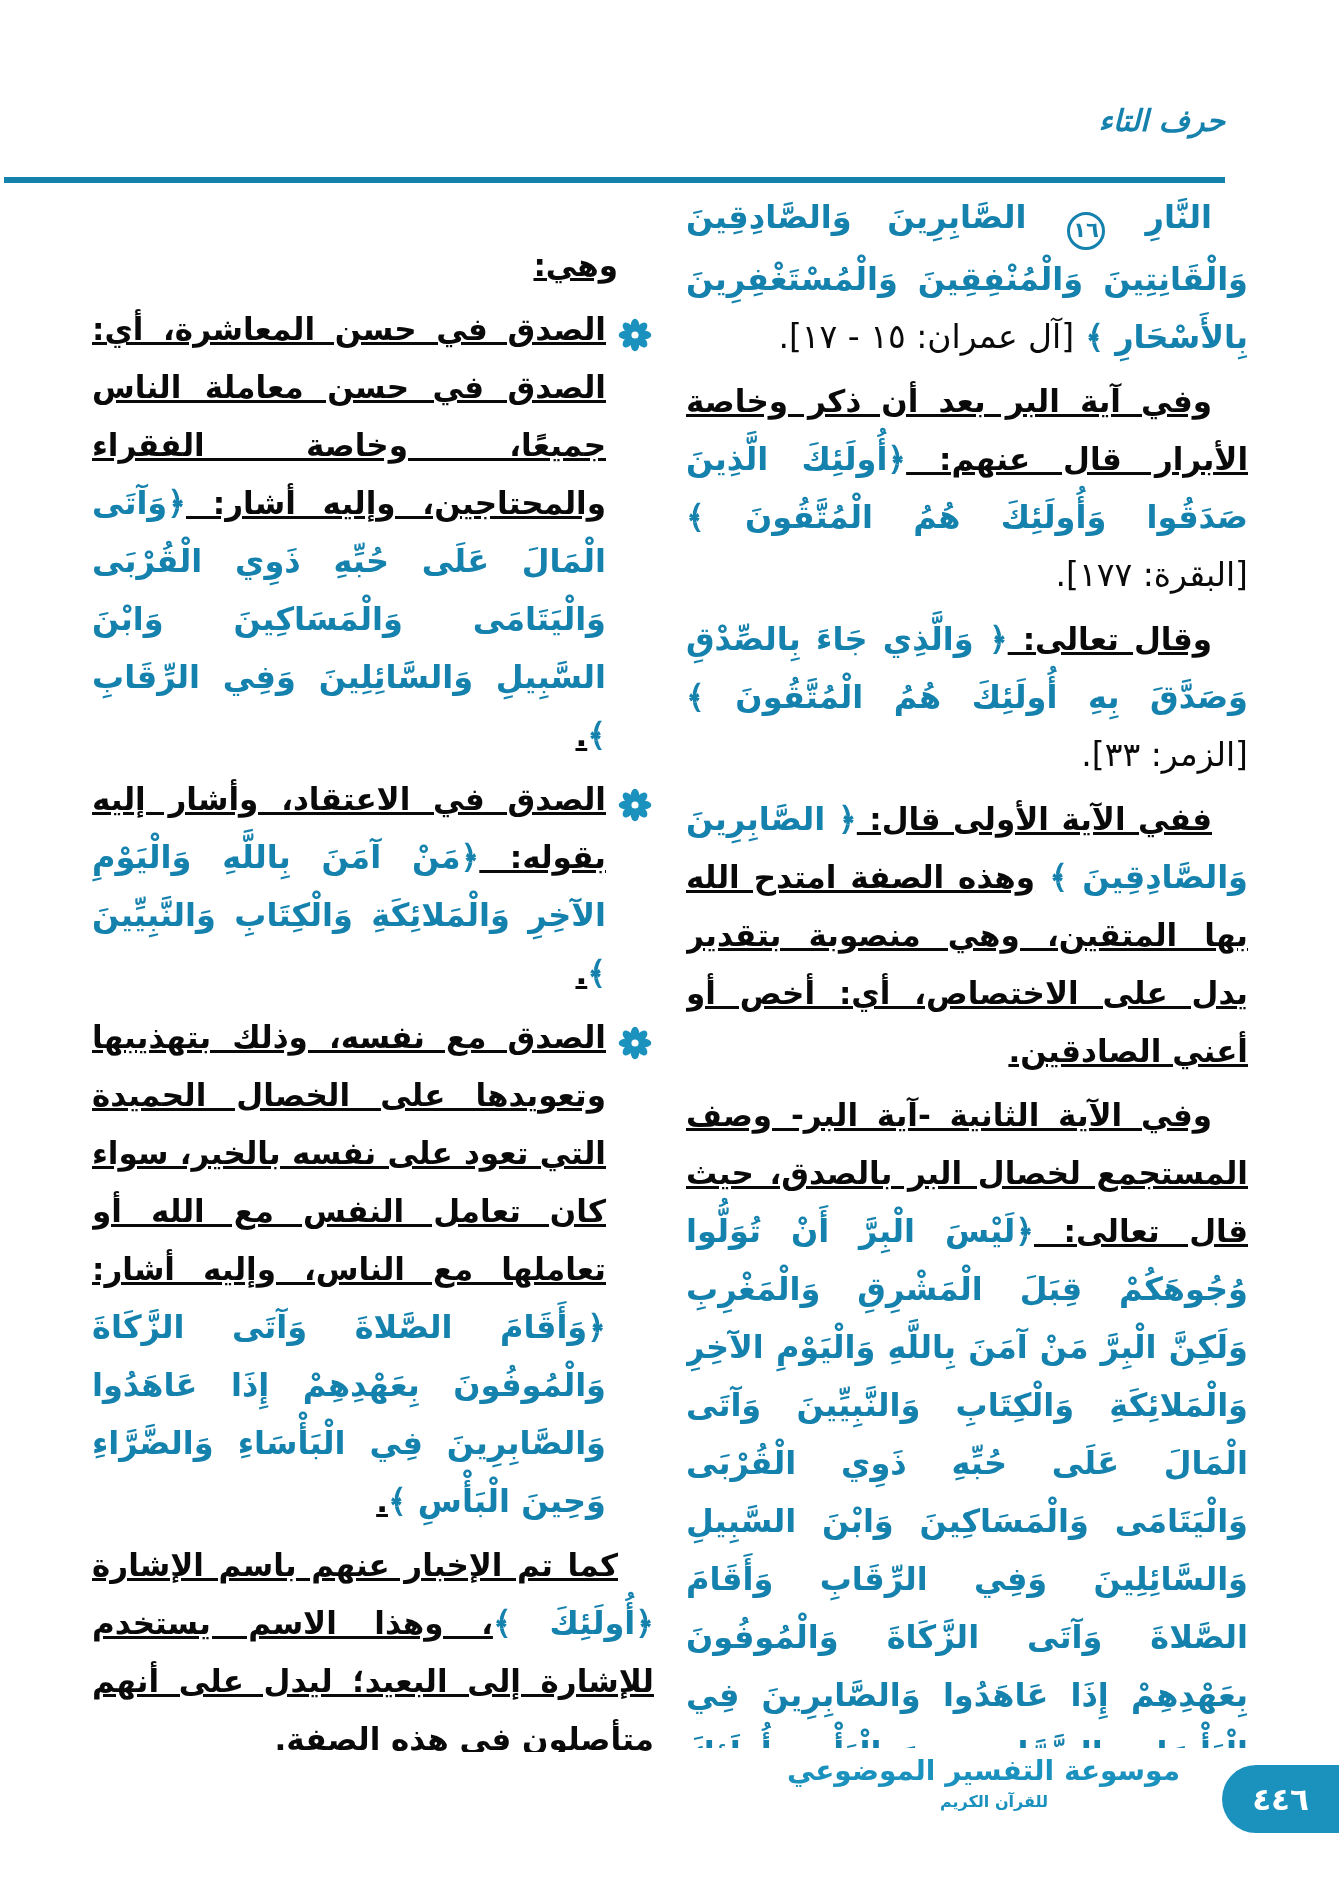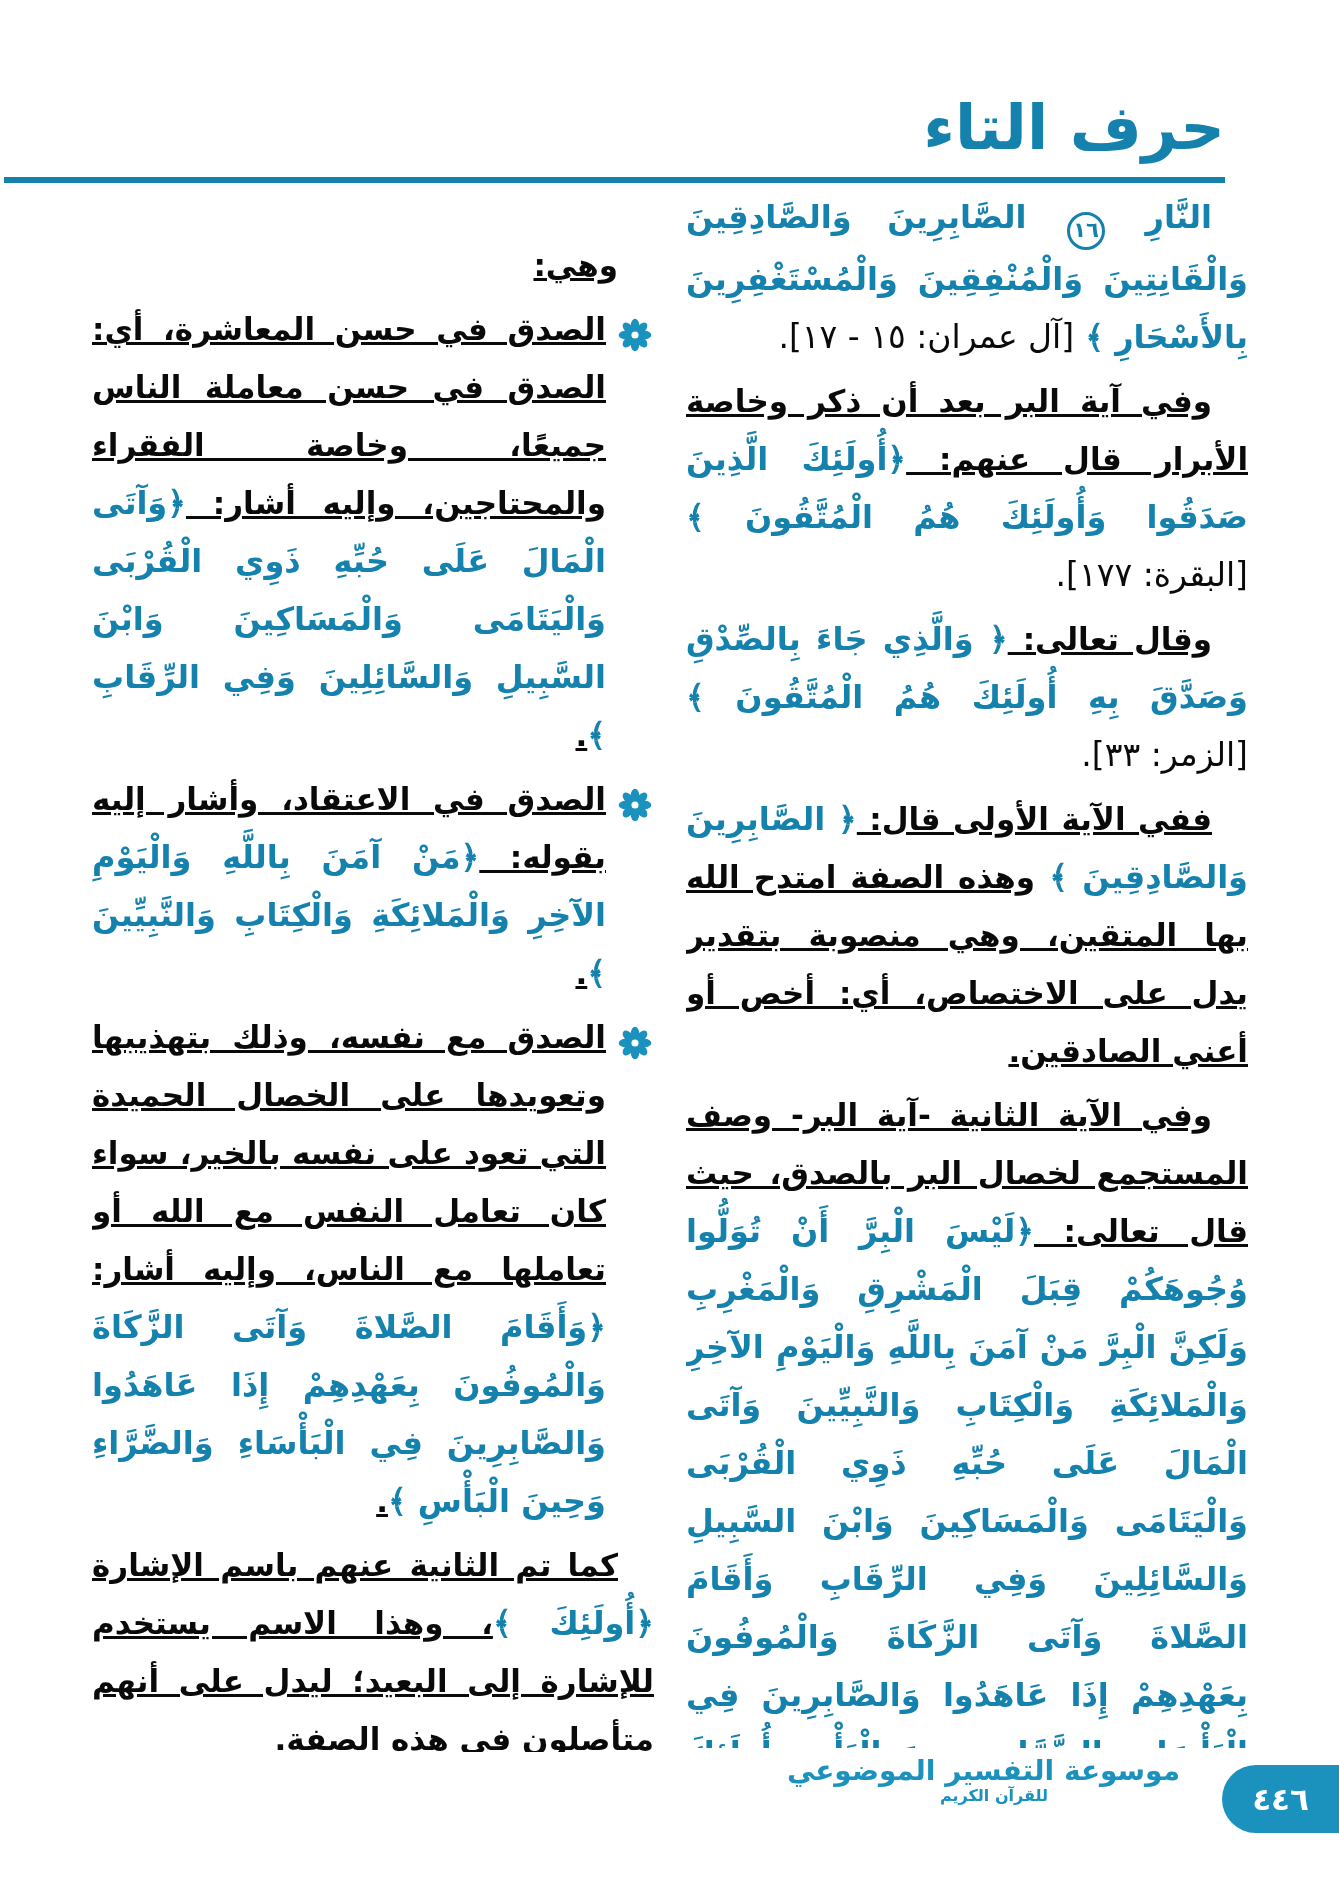--- a/index.html
+++ b/index.html
@@ -12,25 +12,26 @@
     position:relative;
     width:1339px;height:1890px;
     margin:0 auto;
     background:#ffffff;
     font-family:"DejaVu Sans", sans-serif;
     overflow:hidden;
     direction:rtl;
   }
   
   .chapter-title{
-    position:absolute;top:91px;right:114px;
+    position:absolute;top:103px;right:114px;
     color:var(--accent);
-    font-size:62px;font-weight:bold;
+    font-size:30px;font-weight:bold;
     letter-spacing:-1px;
     white-space:nowrap;
+    font-style:italic;
   }
   .header-rule{
     position:absolute;top:177px;left:4px;right:114px;height:6px;
     background:var(--accent);
   }
   
   .col{
     position:absolute;
     width:562px;
     direction:rtl;
@@ -55,21 +56,21 @@
     color:var(--accent);font-size:21px;font-weight:bold;line-height:1;
     vertical-align:-9px;margin:0 5px;text-indent:0;
   }
   
   .publisher-logo{
     position:absolute;top:1756px;right:159px;width:240px;
     text-align:left;color:var(--accent-bright);
     line-height:1.1;
   }
   .logo-title{font-size:28px;font-weight:bold;white-space:nowrap;}
-  .logo-subtitle{font-size:16px;font-weight:bold;}
+  .logo-subtitle{font-size:16px;font-weight:bold;margin-top:6px;}
   .page-number-pill{
     position:absolute;top:1765px;right:0;width:117px;height:68px;
     background:var(--accent-bright);
     border-radius:34px 0 0 34px;
     display:flex;align-items:center;justify-content:center;
   }
   .page-number{color:#ffffff;font-size:31px;font-weight:bold;letter-spacing:4px;}
 </style>
 </head>
 <body>
@@ -116,21 +117,21 @@
             <ellipse cx="20" cy="9" rx="5" ry="8.2" fill="var(--accent-bright)" transform="rotate(0 20 20)"></ellipse>
             <ellipse cx="20" cy="9" rx="5" ry="8.2" fill="var(--accent-bright)" transform="rotate(45 20 20)"></ellipse>
             <ellipse cx="20" cy="9" rx="5" ry="8.2" fill="var(--accent-bright)" transform="rotate(90 20 20)"></ellipse>
             <ellipse cx="20" cy="9" rx="5" ry="8.2" fill="var(--accent-bright)" transform="rotate(135 20 20)"></ellipse>
             <ellipse cx="20" cy="9" rx="5" ry="8.2" fill="var(--accent-bright)" transform="rotate(180 20 20)"></ellipse>
             <ellipse cx="20" cy="9" rx="5" ry="8.2" fill="var(--accent-bright)" transform="rotate(225 20 20)"></ellipse>
             <ellipse cx="20" cy="9" rx="5" ry="8.2" fill="var(--accent-bright)" transform="rotate(270 20 20)"></ellipse>
             <ellipse cx="20" cy="9" rx="5" ry="8.2" fill="var(--accent-bright)" transform="rotate(315 20 20)"></ellipse>
             <circle cx="20" cy="20" r="4.2" fill="#ffffff"></circle>
           </svg></span><span class="seg-text">الصدق مع نفسه، وذلك بتهذيبها وتعويدها على الخصال الحميدة التي تعود على نفسه بالخير، سواء كان تعامل النفس مع الله أو تعاملها مع الناس، وإليه أشار: </span><span class="seg-quran">﴿وَأَقَامَ الصَّلاةَ وَآتَى الزَّكَاةَ وَالْمُوفُونَ بِعَهْدِهِمْ إِذَا عَاهَدُوا وَالصَّابِرِينَ فِي الْبَأْسَاءِ وَالضَّرَّاءِ وَحِينَ الْبَأْسِ ﴾</span><span class="seg-text">.</span></p>
-      <p class="block para"><span class="seg-text">كما تم الثانية عنهم باسم الإشارة </span><span class="seg-quran">﴿أُولَئِكَ ﴾</span><span class="seg-text">، وهذا الاسم يستخدم للإشارة إلى البعيد؛ ليدل على أنهم متأصلون في هذه الصفة.</span></p>
+      <p class="block para"><span class="seg-text">كما تم الإخبار عنهم باسم الإشارة </span><span class="seg-quran">﴿أُولَئِكَ ﴾</span><span class="seg-text">، وهذا الاسم يستخدم للإشارة إلى البعيد؛ ليدل على أنهم متأصلون في هذه الصفة.</span></p>
     </div>
 
   <div class="publisher-logo">
     <div class="logo-title">موسوعة التفسير الموضوعي</div>
     <div class="logo-subtitle">للقرآن الكريم</div>
   </div>
 
   <div class="page-number-pill">
     <span class="page-number">٤٤٦</span>
   </div>

